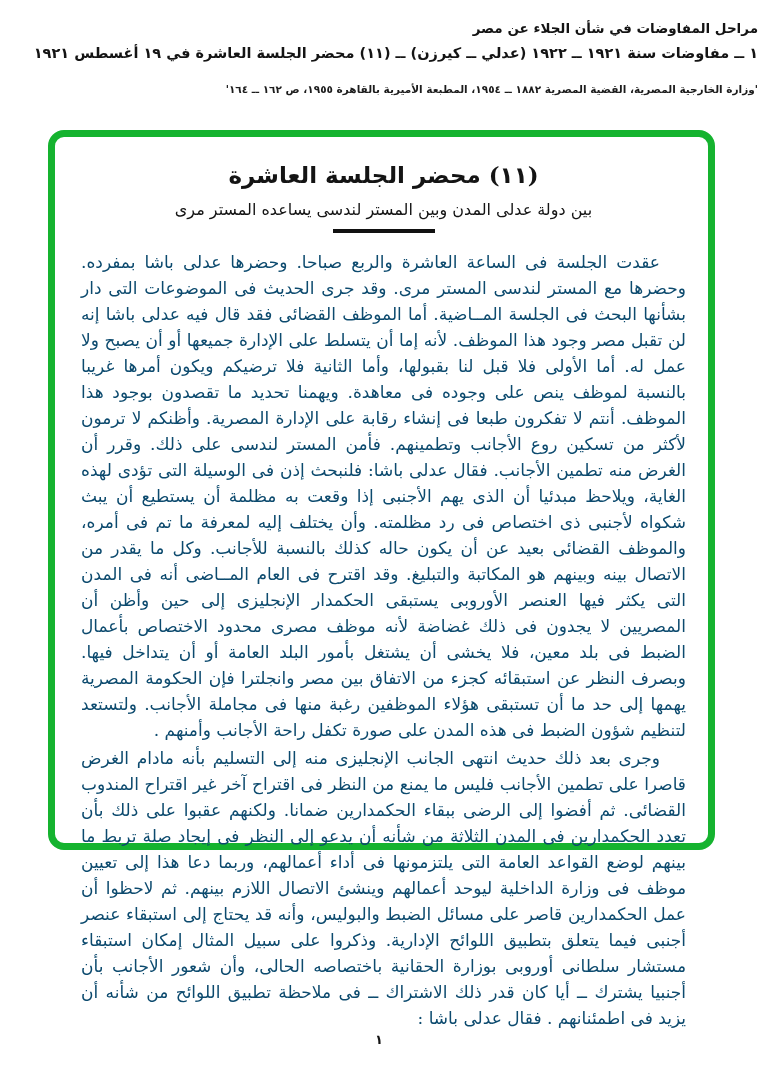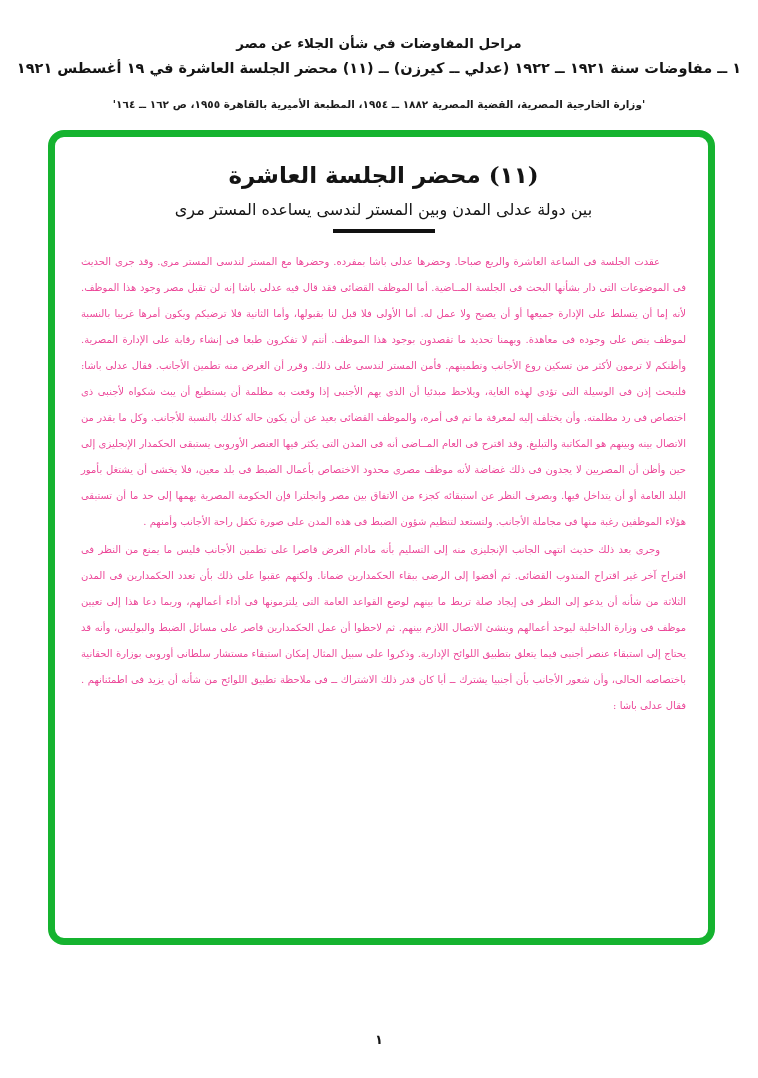--- a/index.html
+++ b/index.html
@@ -8,22 +8,22 @@
     background: #ffffff;
     font-family: "DejaVu Sans", sans-serif;
   }
   body {
     position: relative;
     height: 1078px;
     overflow: hidden;
     color: #141414;
   }
   .page-header {
-    padding-top: 35px;
-    text-align: center;
+    padding-top: 20px;
+    text-align: right;
     direction: rtl;
   }
   .header-title {
     font-size: 13.5px;
     font-weight: bold;
     letter-spacing: 0.2px;
     margin-bottom: 9px;
   }
   .header-subtitle {
     font-size: 14.5px;
@@ -34,21 +34,21 @@
   .header-source {
     font-size: 10.5px;
     font-weight: bold;
     color: #1c1c1c;
   }
   .highlight-box {
     position: absolute;
     left: 48px;
     top: 130px;
     width: 667px;
-    height: 815px;
+    height: 720px;
     border: 7px solid #15b32f;
     border-radius: 16px;
     background: #ffffff;
     padding: 24px 22px 10px 26px;
     direction: rtl;
   }
   .session-title {
     text-align: center;
     font-size: 23px;
     font-weight: bold;
@@ -63,24 +63,24 @@
   }
   .title-divider {
     width: 102px;
     height: 4px;
     background: #111111;
     margin: 10px auto 16px auto;
   }
   .doc-body p {
     direction: rtl;
     text-align: justify;
-    font-size: 10px;
+    font-size: 17px;
     line-height: 26px;
     font-family: "DejaVu Serif", "DejaVu Sans", serif;
-    color: #ec4899;
+    color: #0c4a6e;
     text-indent: 26px;
     margin-bottom: 2px;
   }
   .page-footer {
     position: absolute;
     top: 1032px;
     left: 0;
     width: 100%;
     text-align: center;
     font-size: 13px;

